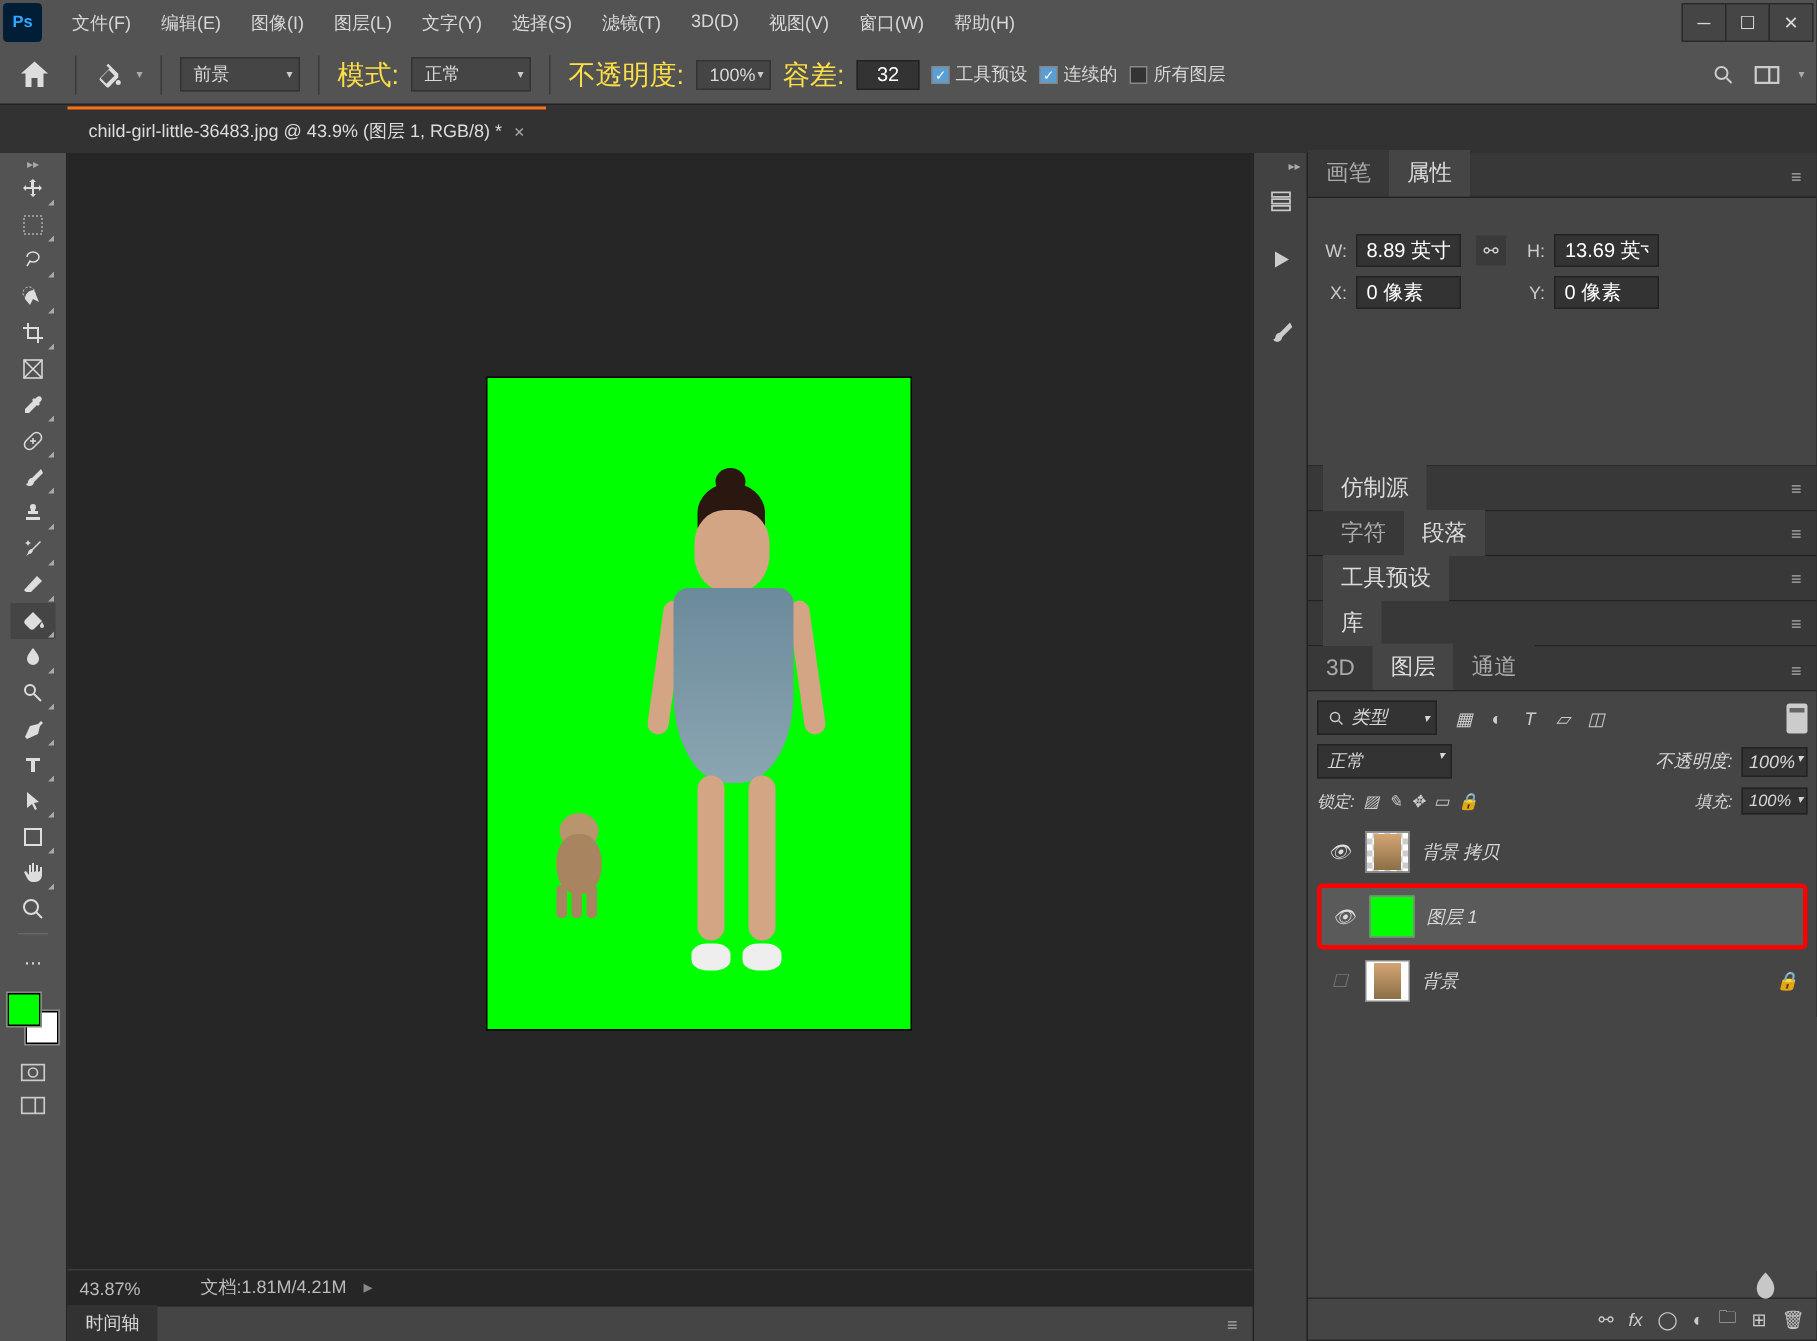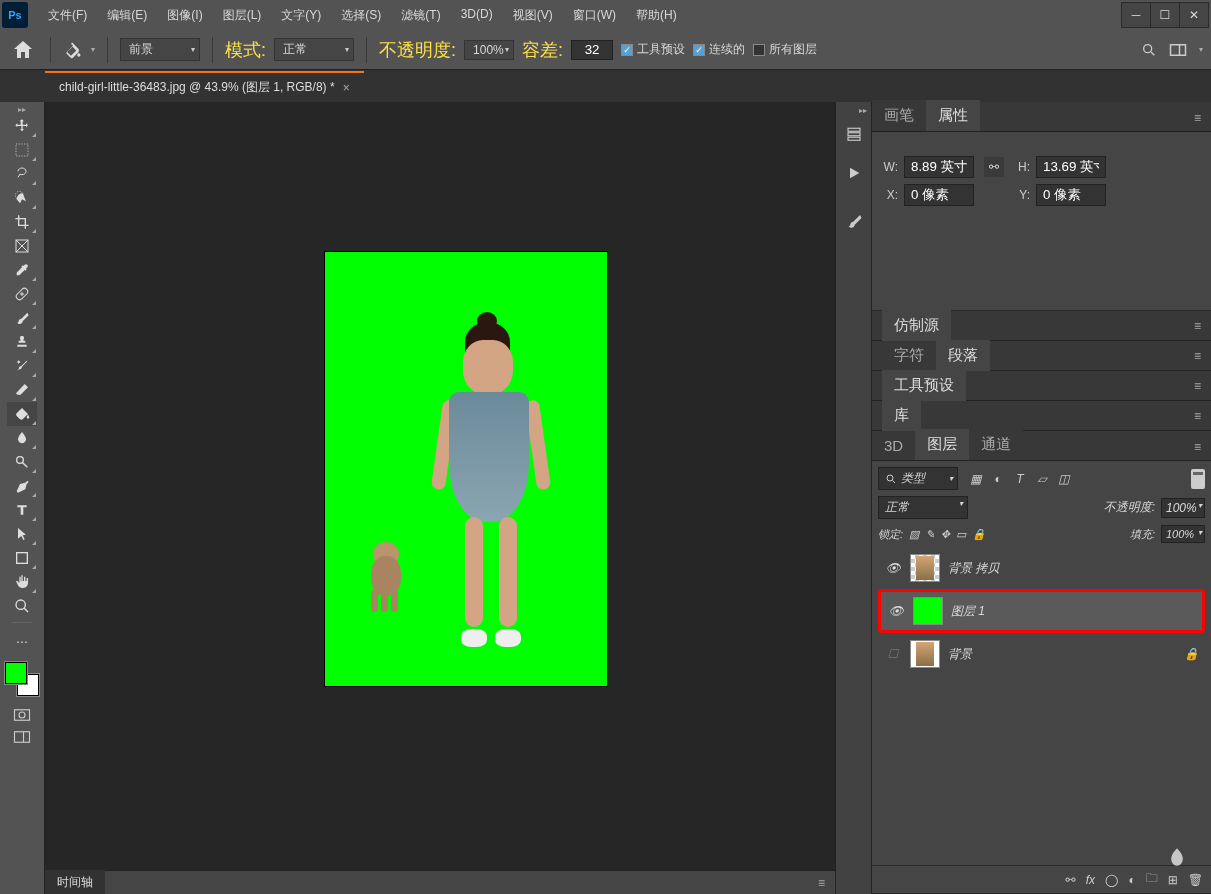--- a/index.html
+++ b/index.html
@@ -376,20 +376,24 @@
         </div>
         <div class="subject lion">
           <div class="head2"></div>
             <div class="body"></div>
           <div class="leg" style="left:8px"></div>
             <div class="leg" style="left:18px"></div>
             <div class="leg" style="left:28px"></div>
         </div>
       </div>
     </div>
+    <div class="statusbar">
+      <span>43.87%</span>
+      <span><span>文档:1.81M/4.21M</span><span class="status-arrow"> ▸</span></span>
+    </div>
     <div class="timeline-bar">
       <div class="timeline-tab">时间轴</div>
       <span class="panel-menu" style="margin-left:auto">≡</span>
     </div>
   </div>
 
   <div class="dock">
     <div class="dock-collapse">▸▸</div>
     <div class="dock-icon">
         <svg width="18" height="18" viewBox="0 0 24 24" fill="none" stroke="#ccc" stroke-width="1.5">

